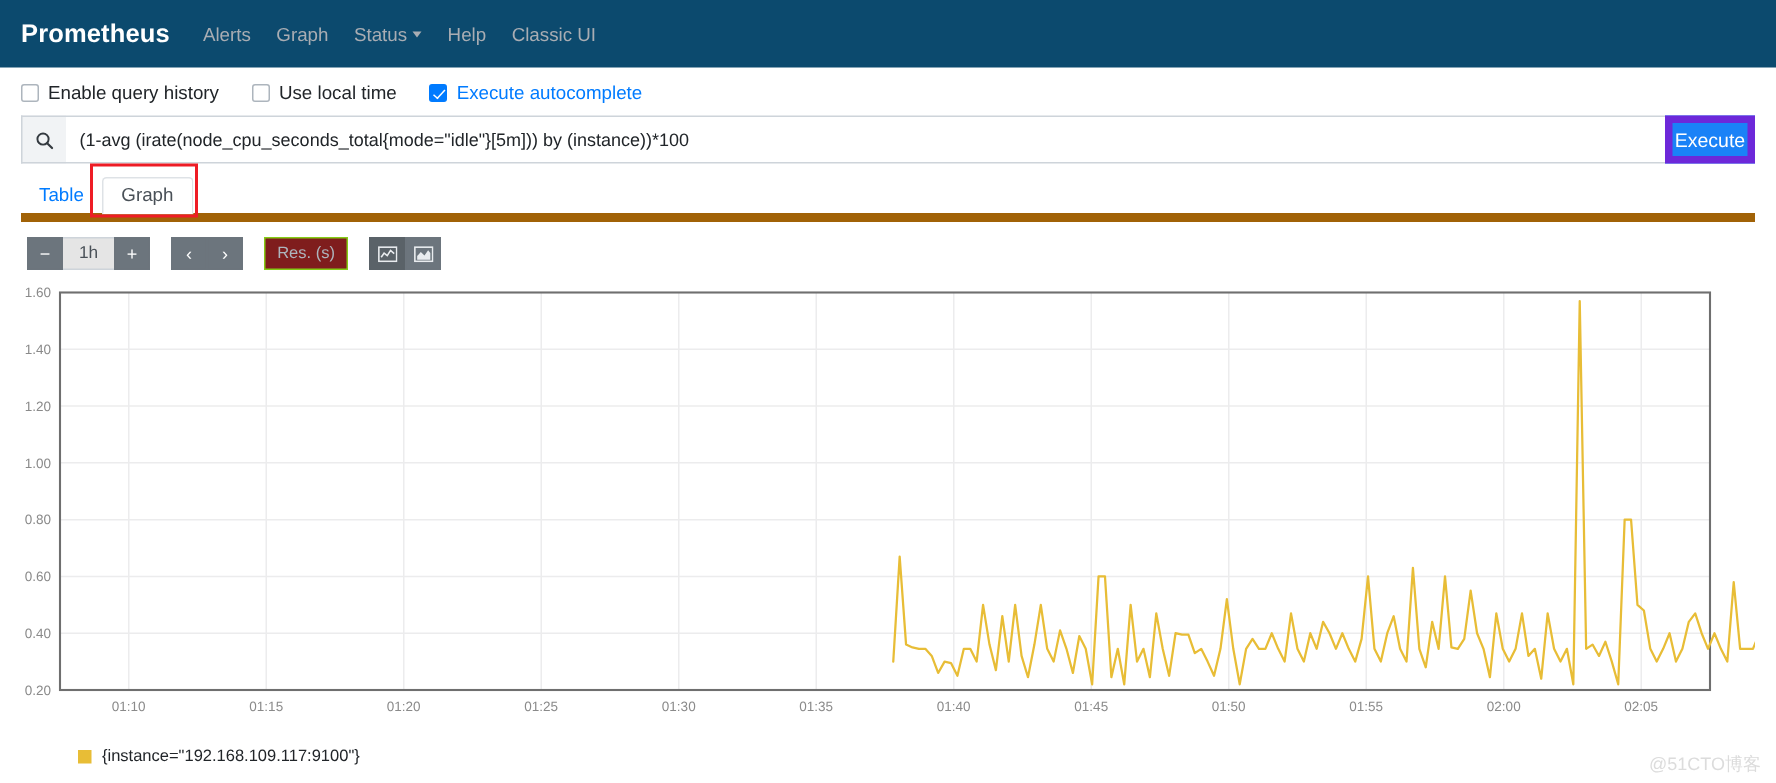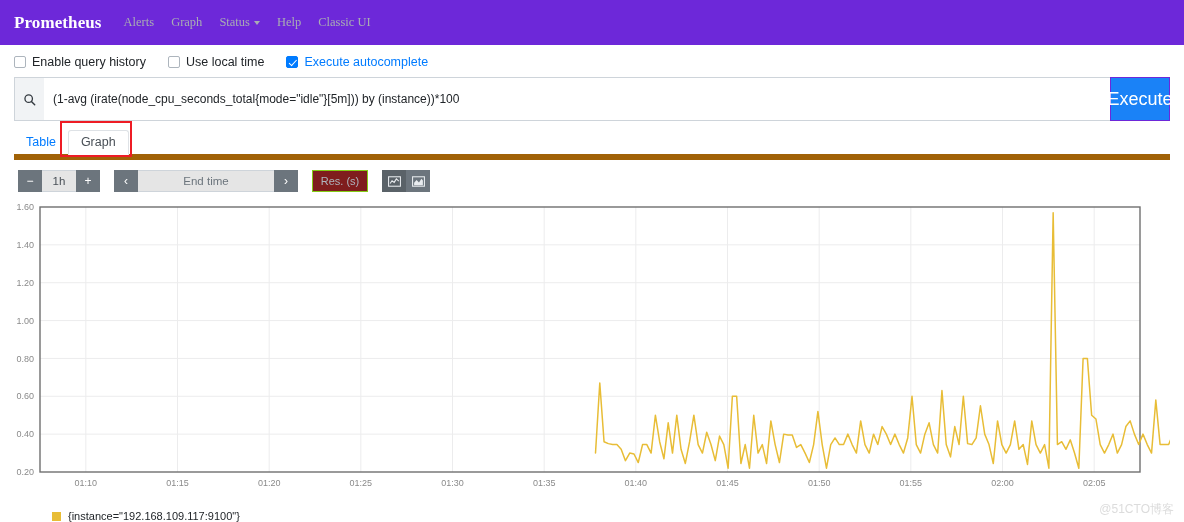--- a/index.html
+++ b/index.html
@@ -11,26 +11,25 @@
     position: relative;
     width: 1184px;
     height: 522px;
     overflow: hidden;
     background: #ffffff;
   }
 
   
   .navbar {
     height: 45px;
-    background: #6d28d9;
+    background: #0c4a6e;
     display: flex;
     align-items: center;
     padding: 0 14px;
     box-sizing: border-box;
-    font-family: Liberation Serif, serif;
   }
   .brand {
     color: #ffffff;
     font-size: 17px;
     font-weight: bold;
     margin-right: 22px;
     letter-spacing: .1px;
   }
   .nav-link {
     color: #a9adb3;
@@ -82,21 +81,21 @@
     border-width: 0 1.6px 1.6px 0;
     transform: rotate(42deg);
   }
   .opt-label-blue { color: #007bff; }
 
   
   .queryrow {
     display: flex;
     align-items: stretch;
     margin: 0 14px;
-    height: 44px;
+    height: 32px;
   }
   .qicon {
     width: 30px;
     border: 1px solid #ced4da;
     border-right: none;
     background: #f1f3f5;
     display: flex;
     align-items: center;
     justify-content: center;
     box-sizing: border-box;
@@ -113,25 +112,25 @@
     font-size: 12px;
     color: #212529;
     box-sizing: border-box;
     overflow: hidden;
     white-space: nowrap;
   }
   .qexec {
     width: 60px;
     background: #1a82f7;
     color: #fff;
-    font-size: 18px;
-    display: flex;
-    align-items: center;
-    justify-content: center;
-    border: 1px solid #6d28d9;
+    font-size: 13px;
+    display: flex;
+    align-items: center;
+    justify-content: center;
+    border: 5px solid #6d28d9;
     box-sizing: border-box;
   }
 
   
   .tabsrow {
     display: flex;
     align-items: flex-end;
     margin: 9px 14px 0 14px;
     border-bottom: 6px solid #a16207;
     position: relative;
@@ -304,21 +303,20 @@
   </div>
 
   <div class="gcontrols">
     <div class="grp">
       <div class="btn-dark">−</div>
       <div class="fld range">1h</div>
       <div class="btn-dark">+</div>
     </div>
     <div class="grp">
       <div class="btn-dark">‹</div>
-      <div class="fld endtime">End time</div>
       <div class="btn-dark">›</div>
     </div>
     <div class="grp">
       <div class="res-input">Res. (s)</div>
     </div>
     <div class="grp toggle-grp">
       <div class="tg sel">
         <svg width="13" height="11" viewBox="0 0 16 13" aria-hidden="true">
           <rect x="0.7" y="0.7" width="14.6" height="11.6" fill="none" stroke="#e9ecef" stroke-width="1.3"></rect>
           <polyline points="2.6,9 5,5.6 7.6,7.6 10.3,3.3 13.3,6" fill="none" stroke="#e9ecef" stroke-width="1.3"></polyline>

